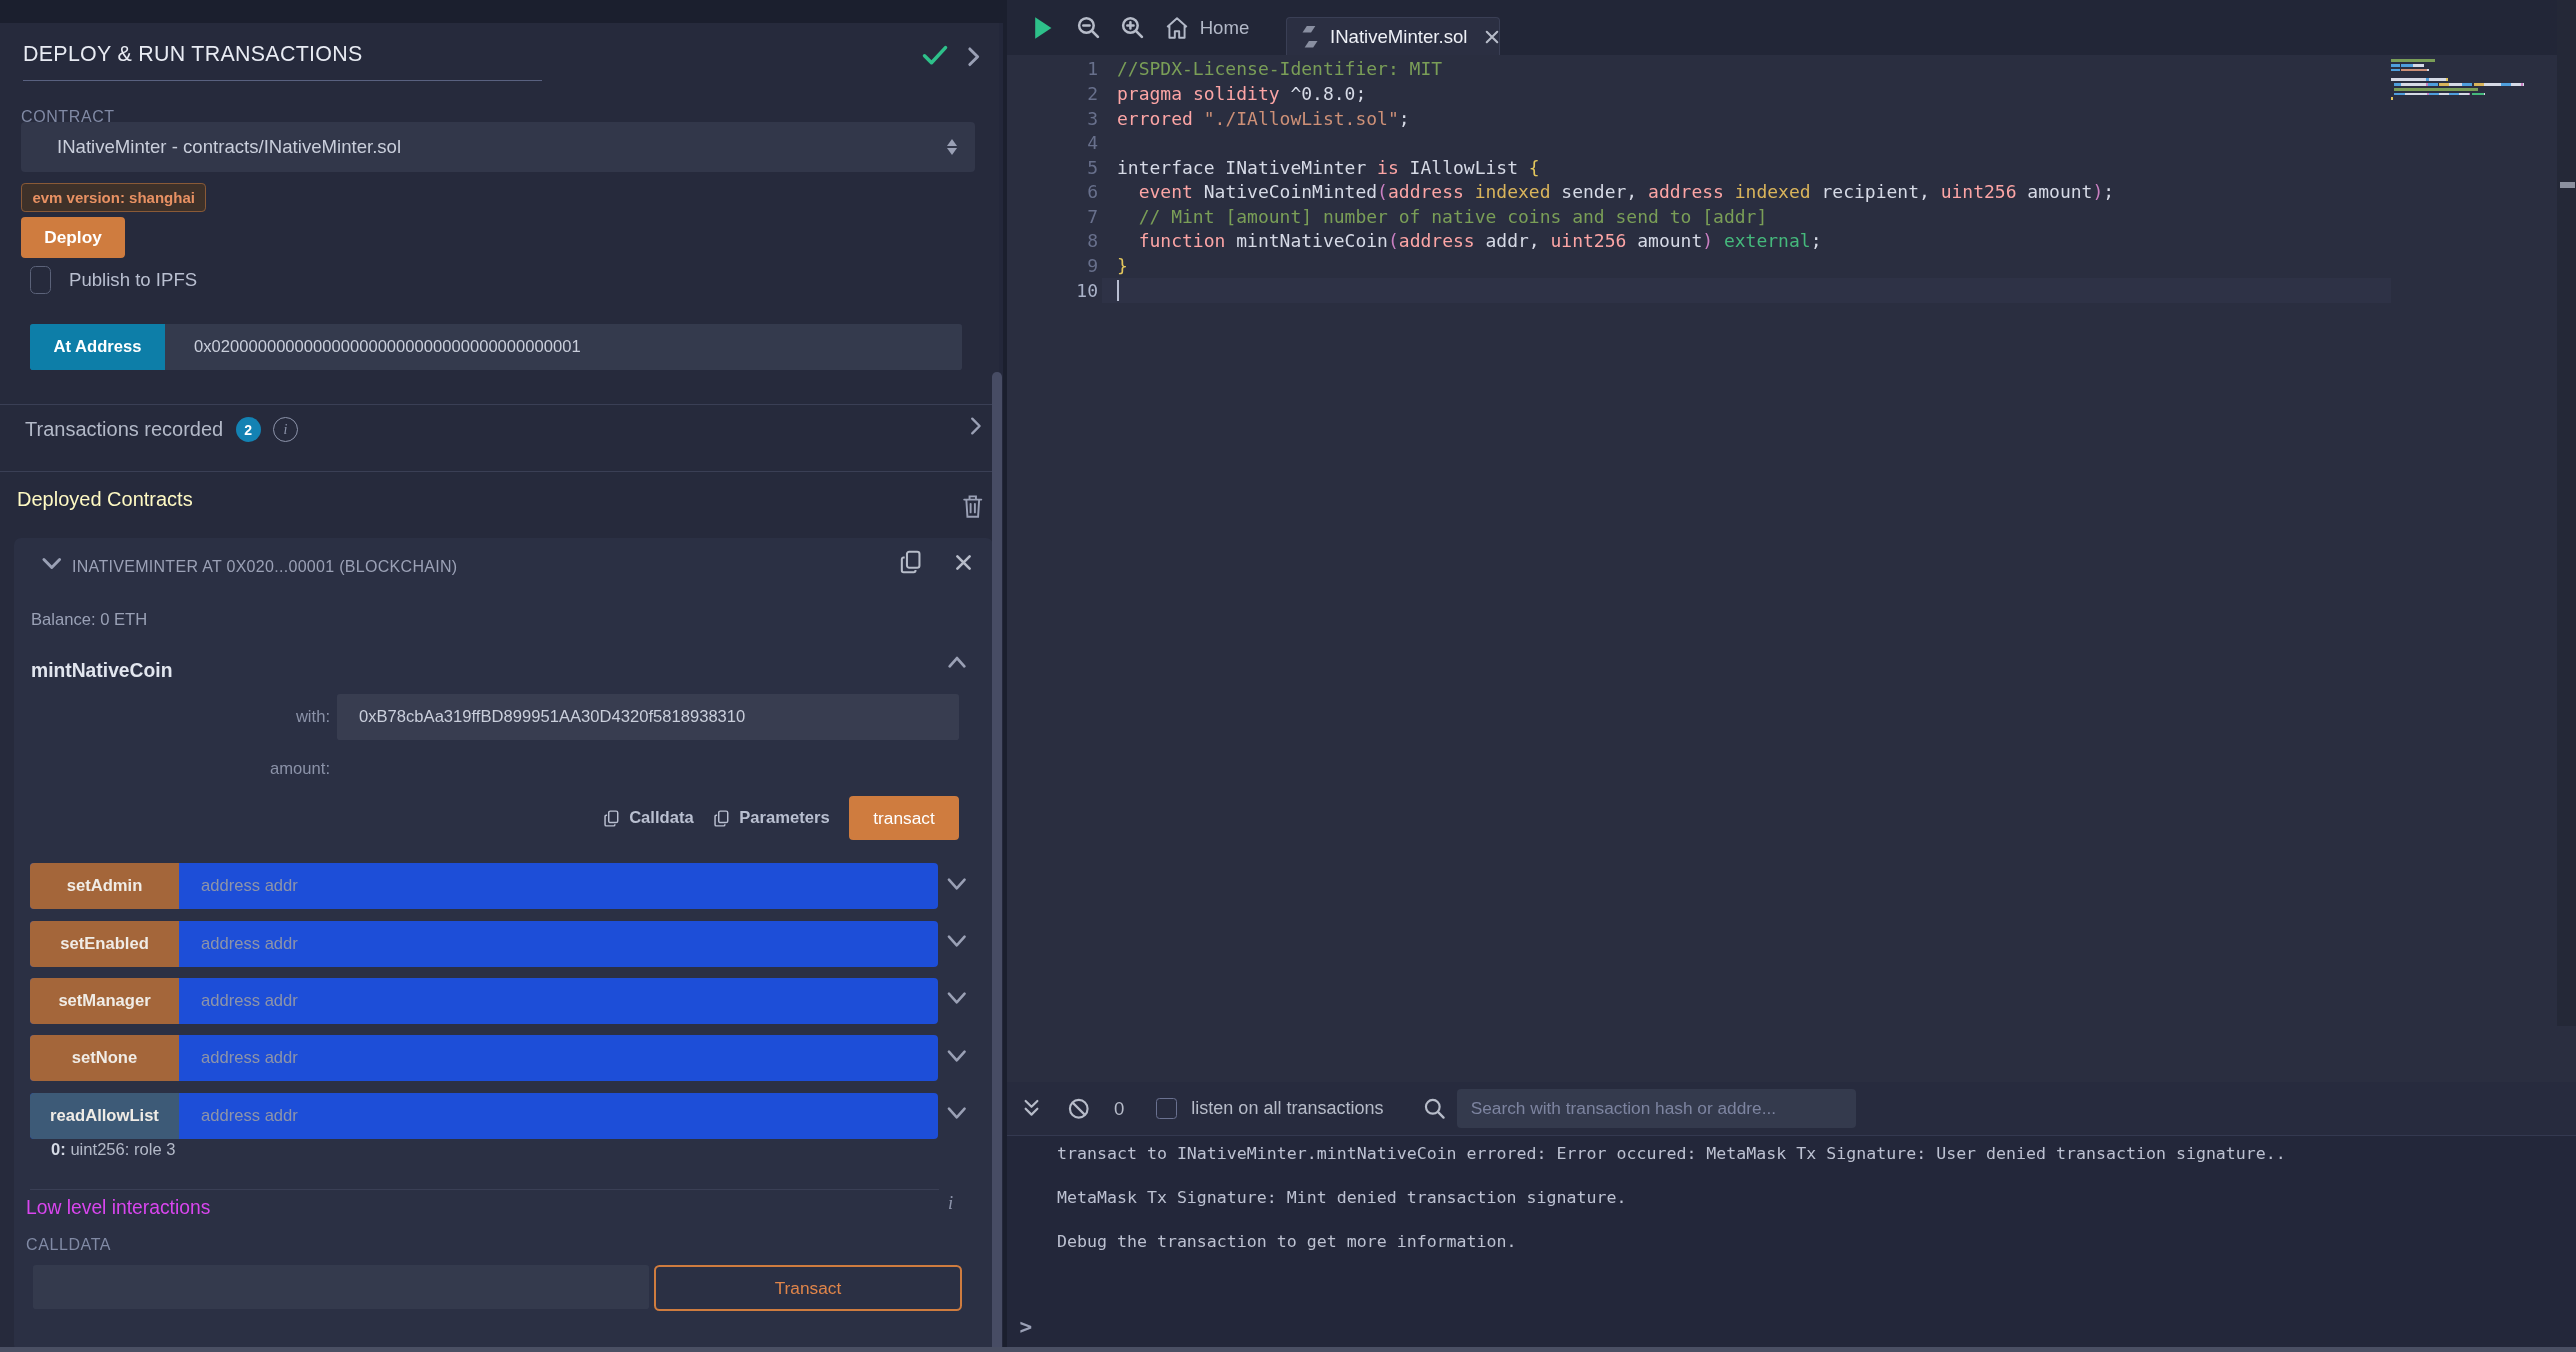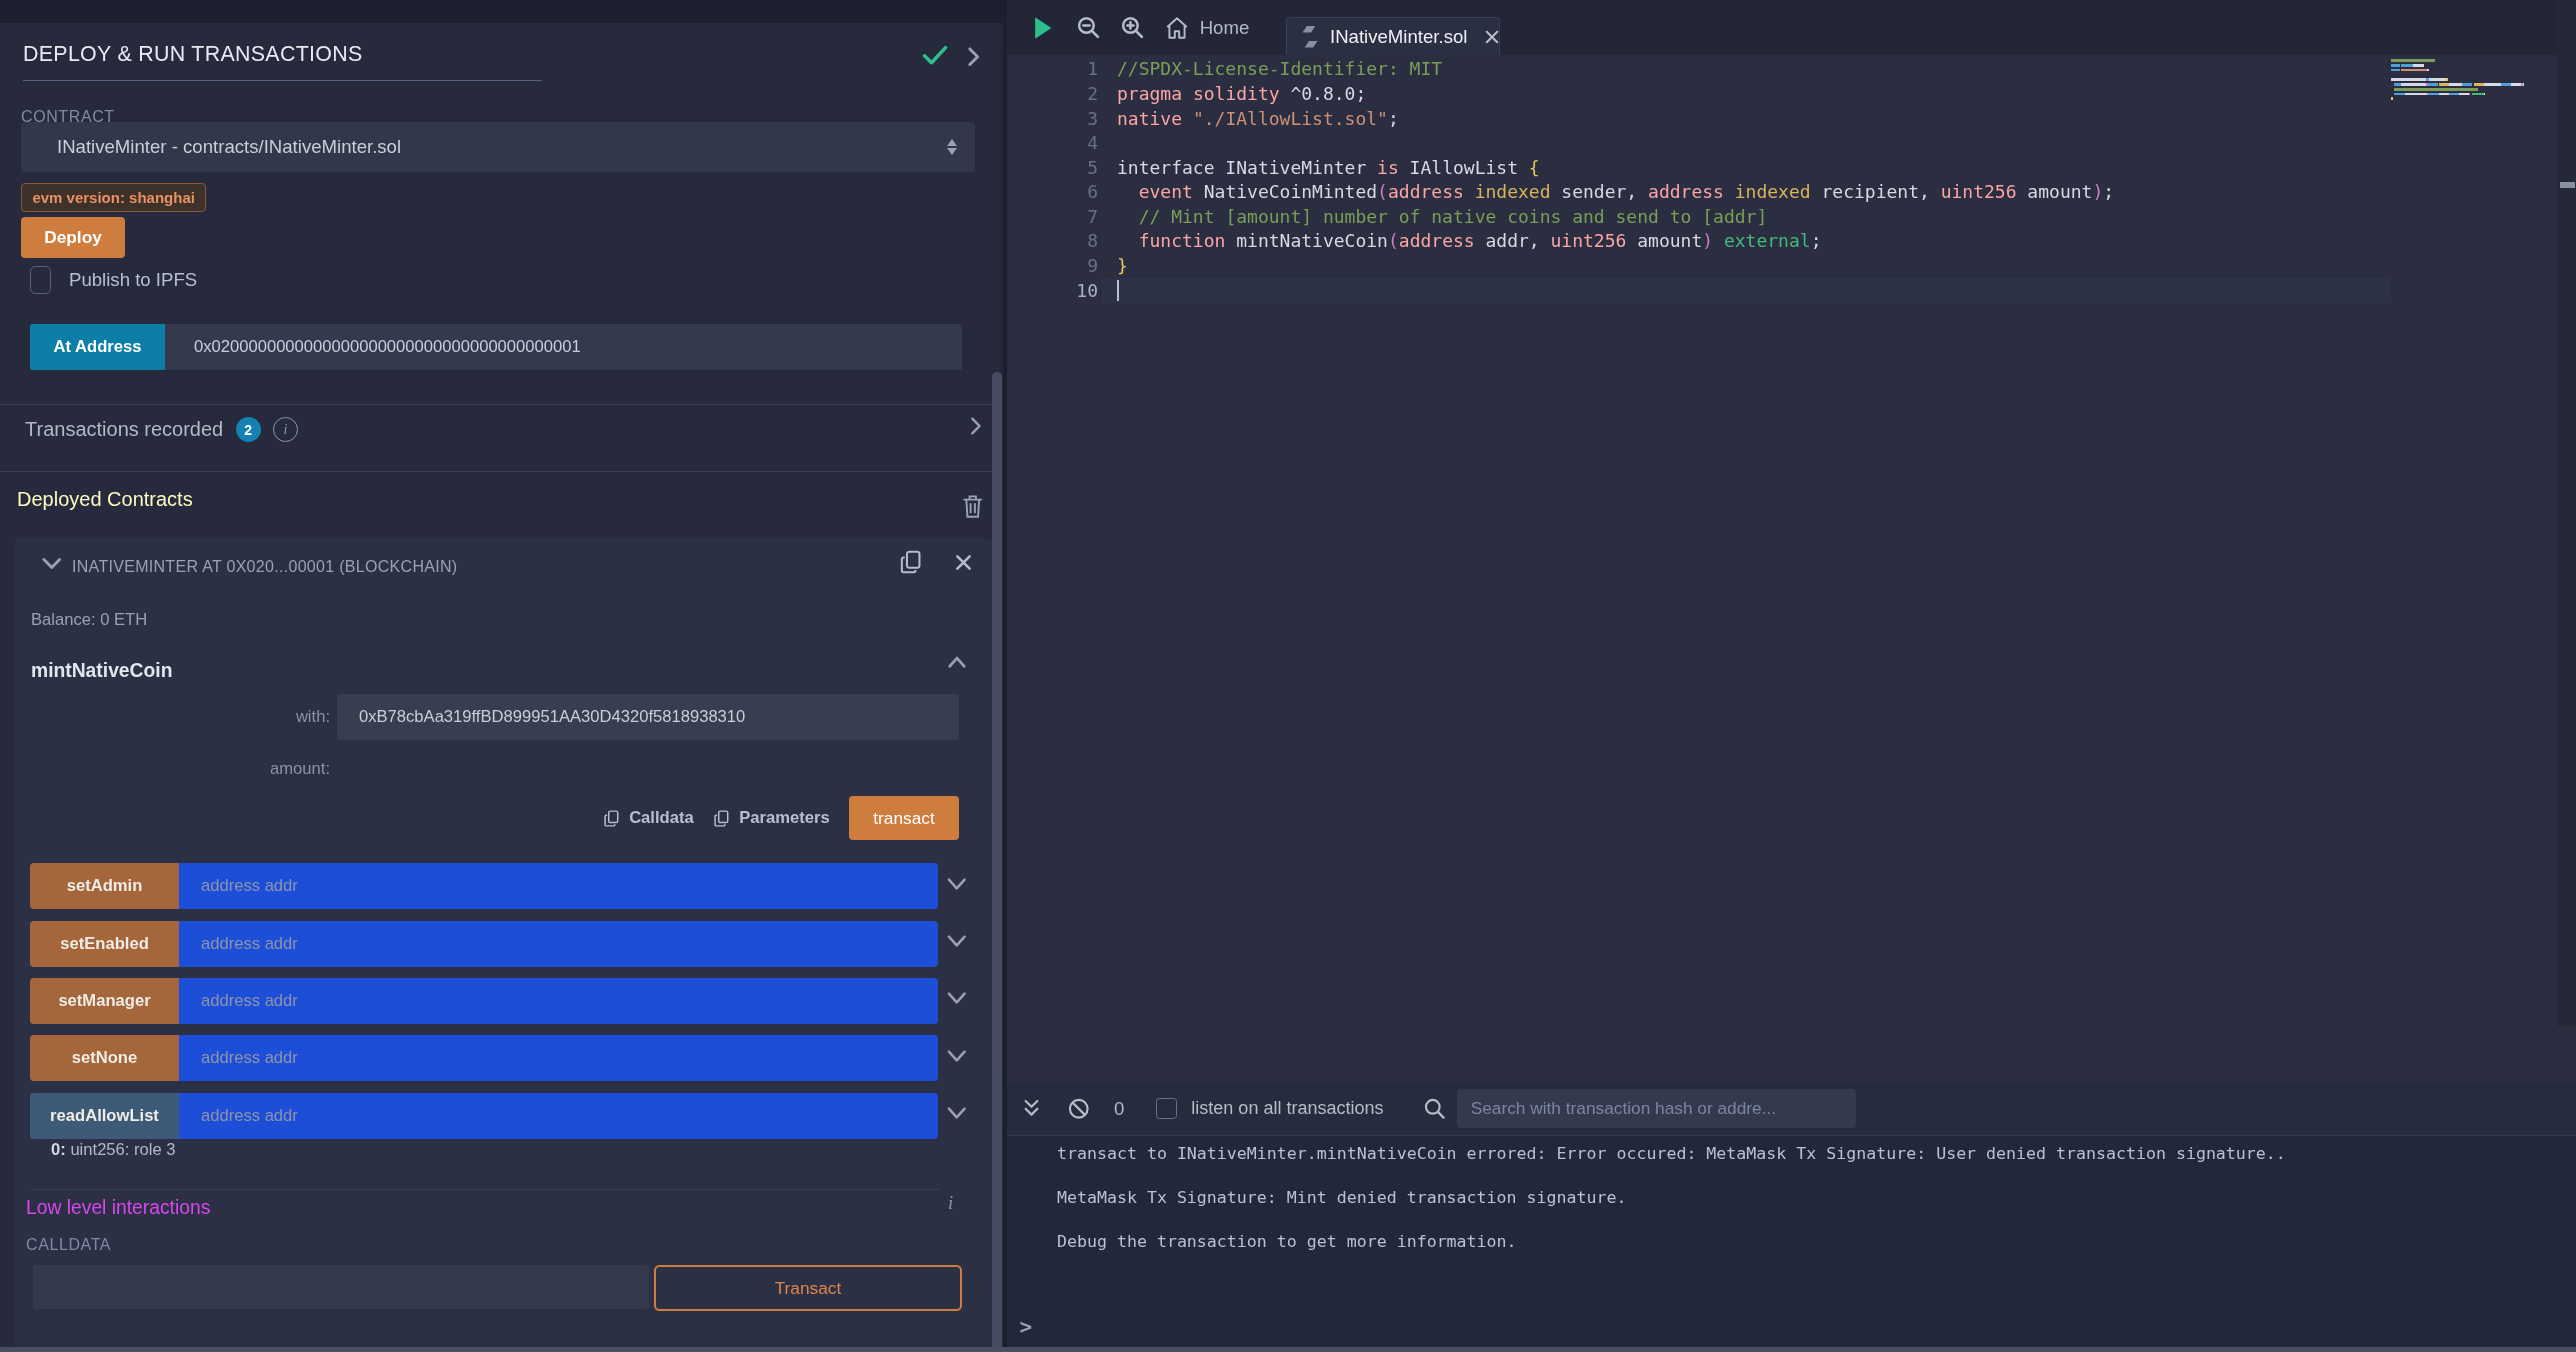--- a/index.html
+++ b/index.html
@@ -375,21 +375,21 @@
         <div class="code-line" style="top: 1.4px;">
           <span class="gutter-num">1</span>
           <span class="code-text"><span class="tok-c">//SPDX-License-Identifier: MIT</span></span>
         </div>
         <div class="code-line" style="top: 26px;">
           <span class="gutter-num">2</span>
           <span class="code-text"><span class="tok-k">pragma</span><span class="tok-w"> </span><span class="tok-k">solidity</span><span class="tok-w"> ^0.8.0;</span></span>
         </div>
         <div class="code-line" style="top: 51px;">
           <span class="gutter-num">3</span>
-          <span class="code-text"><span class="tok-k">native</span><span class="tok-w"> </span><span class="tok-s">"./IAllowList.sol"</span><span class="tok-w">;</span></span>
+          <span class="code-text"><span class="tok-k">errored</span><span class="tok-w"> </span><span class="tok-s">"./IAllowList.sol"</span><span class="tok-w">;</span></span>
         </div>
         <div class="code-line" style="top: 75px;">
           <span class="gutter-num">4</span>
           <span class="code-text"></span>
         </div>
         <div class="code-line" style="top: 100px;">
           <span class="gutter-num">5</span>
           <span class="code-text"><span class="tok-w">interface INativeMinter </span><span class="tok-k">is</span><span class="tok-w"> IAllowList </span><span class="tok-y">{</span></span>
         </div>
         <div class="code-line" style="top: 124px;">

